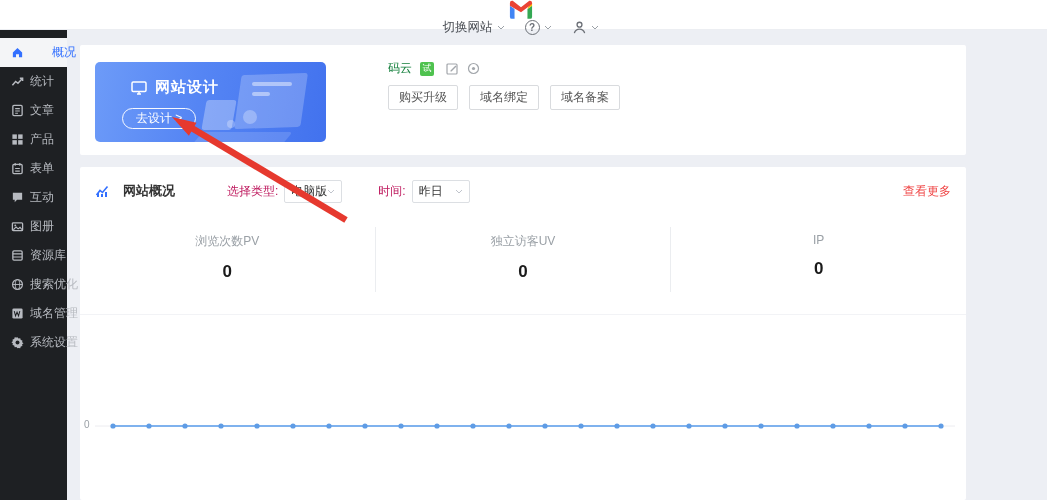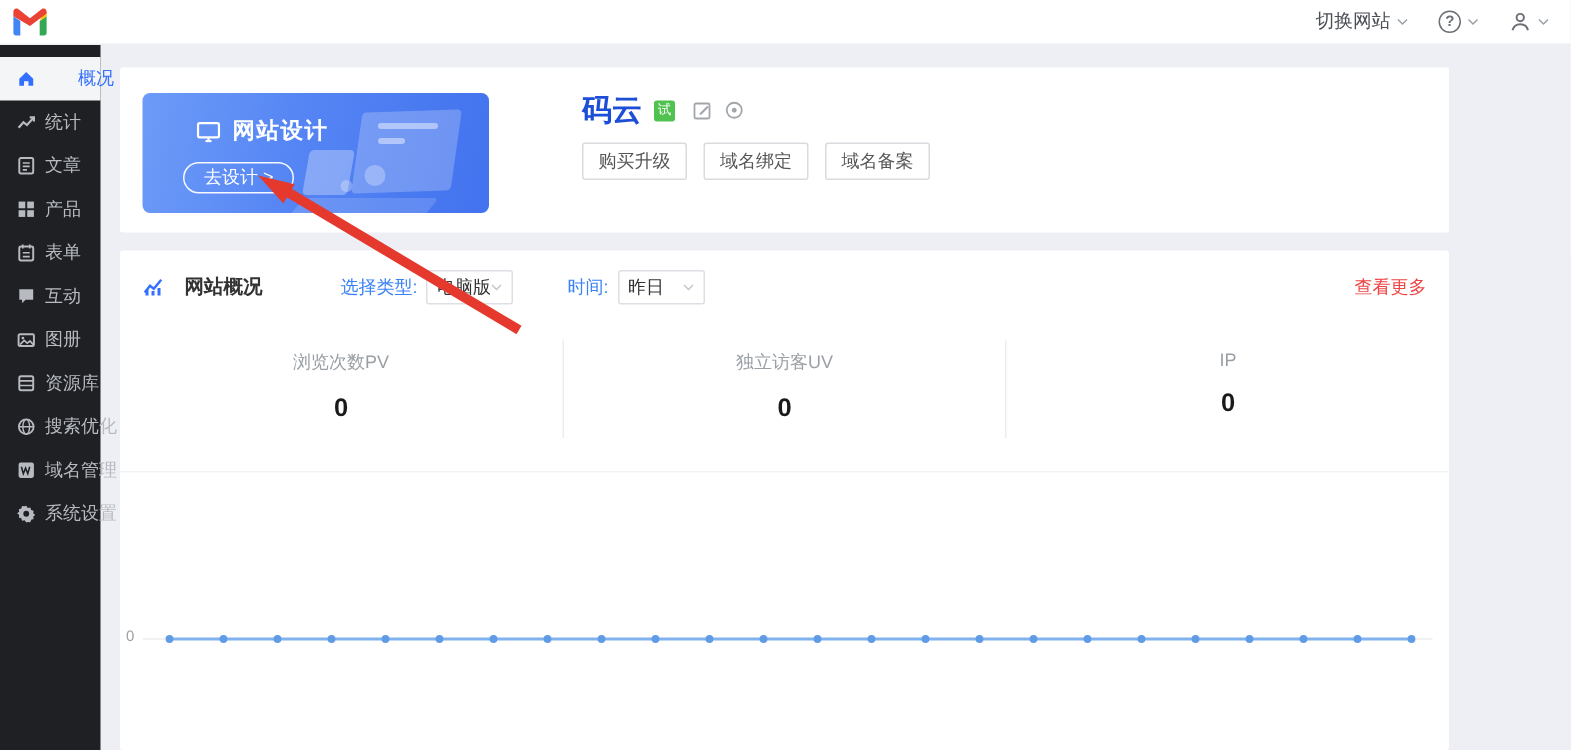--- a/index.html
+++ b/index.html
@@ -10,20 +10,21 @@
     -webkit-font-smoothing:antialiased;
   }
   .stage { position:absolute; inset:0; width:1047px; height:500px; }
 
   
   .topbar {
     position:absolute; top:0; left:0; width:1047px; height:30px;
     background:#ffffff; display:flex; align-items:center;
     justify-content:space-between; padding:0 14px 0 8px; z-index:5;
     border-bottom:1px solid #eceef2;
+    flex-direction:column;
   }
   .logo { display:flex; align-items:center; }
   .topbar-right { display:flex; align-items:center; gap:20px; }
   .tb-item { display:flex; align-items:center; gap:4px; cursor:pointer; color:#4b4f55; font-size:12.5px; }
   .caret { width:8px; height:5px; }
   .help-circle {
     width:15px; height:15px; border:1.2px solid #6b6f76; border-radius:50%;
     display:flex; align-items:center; justify-content:center;
     font-size:10px; color:#6b6f76; font-weight:bold;
   }
@@ -72,38 +73,38 @@
   .ill-dot { position:absolute; border-radius:50%; background:rgba(255,255,255,.28); }
   .ill-d1 { width:14px; height:14px; left:148px; top:48px; }
   .ill-d2 { width:8px; height:8px; left:132px; top:58px; }
   .ill-bar { position:absolute; background:rgba(255,255,255,.45); height:4px; border-radius:2px; }
   .ill-b1 { width:40px; right:34px; top:20px; }
   .ill-b2 { width:18px; right:56px; top:30px; }
 
   
   .site-info { position:absolute; left:308px; top:15px; right:20px; }
   .name-row { display:flex; align-items:center; gap:8px; }
-  .site-name { font-size:20px; font-weight:bold; color:#1d4ed8; }
+  .site-name { font-size:12px; font-weight:normal; color:#15803d; }
   .trial-badge {
     width:14px; height:14px; background:var(--badge-green); border-radius:2px;
     color:#fff; font-size:9px; display:flex; align-items:center; justify-content:center;
   }
   .icon-btn { cursor:pointer; display:flex; align-items:center; }
   .url-row { margin-top:9px; display:flex; align-items:center; gap:6px;
     font-size:13px; color:#9aa0a6; cursor:pointer; }
   .actions-row { margin-top:8px; display:flex; gap:11px; }
   .action-btn {
     background:#fff; border:1px solid #d9dbde; border-radius:2px;
     font-size:12px; color:#555; padding:3px 10px; cursor:pointer;
   }
 
   
   .ov-header { height:32px; display:flex; align-items:center; padding:0 15px; margin-top:8px; }
   .ov-title { display:flex; align-items:center; gap:14px; font-size:13px; font-weight:bold; color:#333; }
-  .filter-label { font-size:12px; color:#3b82f6; margin-left:52px; }
+  .filter-label { font-size:12px; color:#be185d; margin-left:52px; }
   .filter-label.second { margin-left:36px; }
   .select-box {
     margin-left:6px; width:58px; height:23px; border:1px solid #dcdfe3; border-radius:2px;
     display:flex; align-items:center; justify-content:space-between;
     padding:0 6px; font-size:12px; color:#333; cursor:pointer; background:#fff;
   }
   .more-link { margin-left:auto; font-size:12px; color:#ef4444; cursor:pointer; }
 
   .stats-row { display:flex; margin-top:20px; }
   .stat-col { flex:1; text-align:center; padding:6px 16px 10px; }

